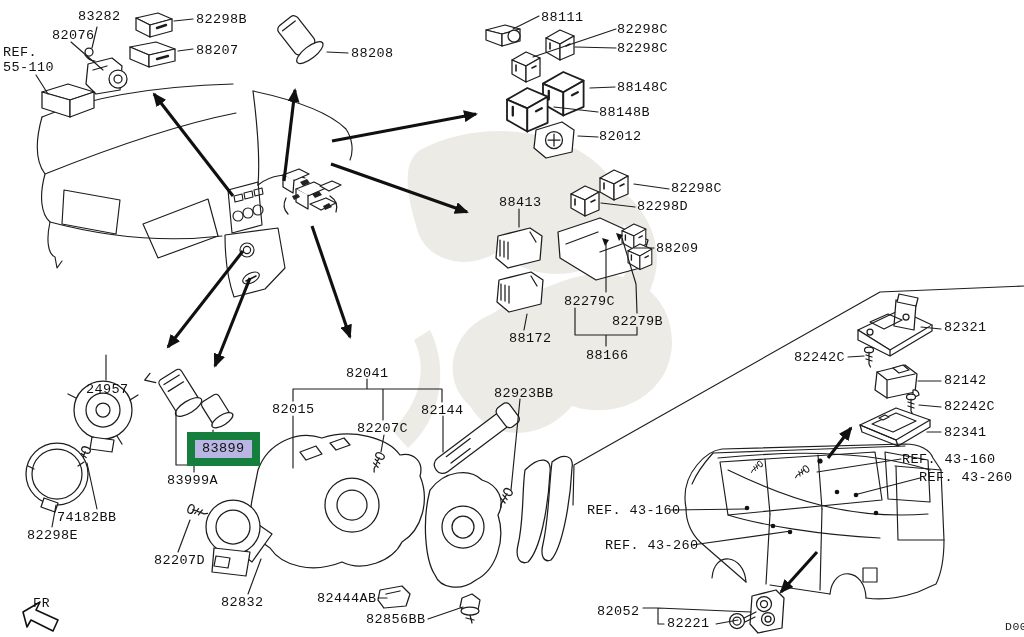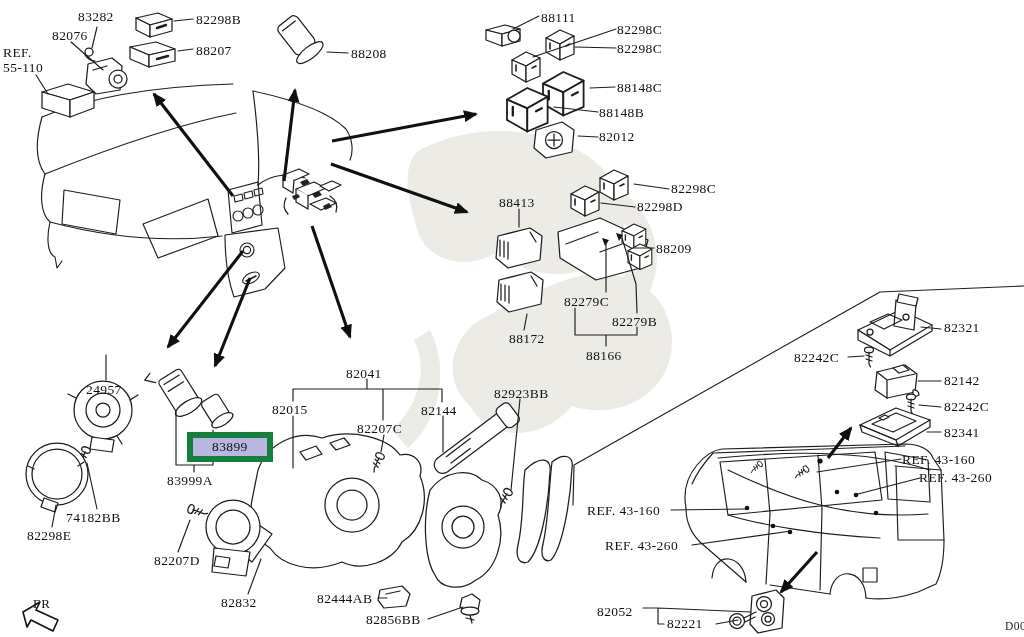--- a/index.html
+++ b/index.html
@@ -1,22 +1,22 @@
 <!DOCTYPE html>
 <html><head>
 <meta charset="utf-8">
 <style>
   html,body{margin:0;padding:0;background:#ffffff;}
   #stage{position:relative;width:1024px;height:637px;background:#fff;overflow:hidden;
-         font-family:Liberation Serif, serif;}
+         font-family:Liberation Mono, monospace;}
   #art{position:absolute;left:0;top:0;}
   #labels-layer{position:absolute;left:0;top:0;width:1024px;height:637px;}
   .part-label{position:absolute;font-size:13.5px;line-height:15px;letter-spacing:.4px;
               color:#111;white-space:pre-line;}
-  .part-label.highlight{background:#b9b6e3;border:6px solid #15803d;padding:1px 19px;
+  .part-label.highlight{background:#b9b6e3;border:8px solid #15803d;padding:1px 7px;
               line-height:16px;}
   .fr-label{position:absolute;left:33px;top:596px;font-size:13px;color:#111;letter-spacing:1px;}
   .code-label{position:absolute;left:957px;top:620px;font-size:11.5px;color:#222;letter-spacing:.5px;padding-left:48px;}
   svg .ln{stroke:#1d1d1d;stroke-width:1.15;fill:none;stroke-linecap:round;stroke-linejoin:round;}
   svg .pt{stroke:#1d1d1d;stroke-width:1.25;fill:#ffffff;stroke-linecap:round;stroke-linejoin:round;}
   svg .arrow{stroke:#101010;stroke-width:3.1;fill:none;}
   svg .wm{fill:#ecebe6;stroke:none;}
 </style>
 </head>
 <body>
@@ -394,21 +394,21 @@
       <div class="part-label" style="left: 637px; top: 199px;">82298D</div>
       <div class="part-label" style="left: 499px; top: 195px;">88413</div>
       <div class="part-label" style="left: 656px; top: 241px;">88209</div>
       <div class="part-label" style="left: 564px; top: 294px;">82279C</div>
       <div class="part-label" style="left: 612px; top: 314px;">82279B</div>
       <div class="part-label" style="left: 509px; top: 331px;">88172</div>
       <div class="part-label" style="left: 586px; top: 348px;">88166</div>
       <div class="part-label" style="left: 86px; top: 342px; margin-top: 40px;">24957</div>
       <div class="part-label highlight" style="left: 187px; top: 432px;">83899</div>
       <div class="part-label" style="left: 167px; top: 473px;">83999A</div>
-      <div class="part-label" style="left: 66px; top: 510px;">74182BB</div>
+      <div class="part-label" style="left: 57px; top: 510px;">74182BB</div>
       <div class="part-label" style="left: 27px; top: 528px;">82298E</div>
       <div class="part-label" style="left: 346px; top: 366px;">82041</div>
       <div class="part-label" style="left: 272px; top: 402px;">82015</div>
       <div class="part-label" style="left: 421px; top: 403px;">82144</div>
       <div class="part-label" style="left: 357px; top: 421px;">82207C</div>
       <div class="part-label" style="left: 494px; top: 386px;">82923BB</div>
       <div class="part-label" style="left: 154px; top: 553px;">82207D</div>
       <div class="part-label" style="left: 221px; top: 595px;">82832</div>
       <div class="part-label" style="left: 317px; top: 591px;">82444AB</div>
       <div class="part-label" style="left: 366px; top: 612px;">82856BB</div>

